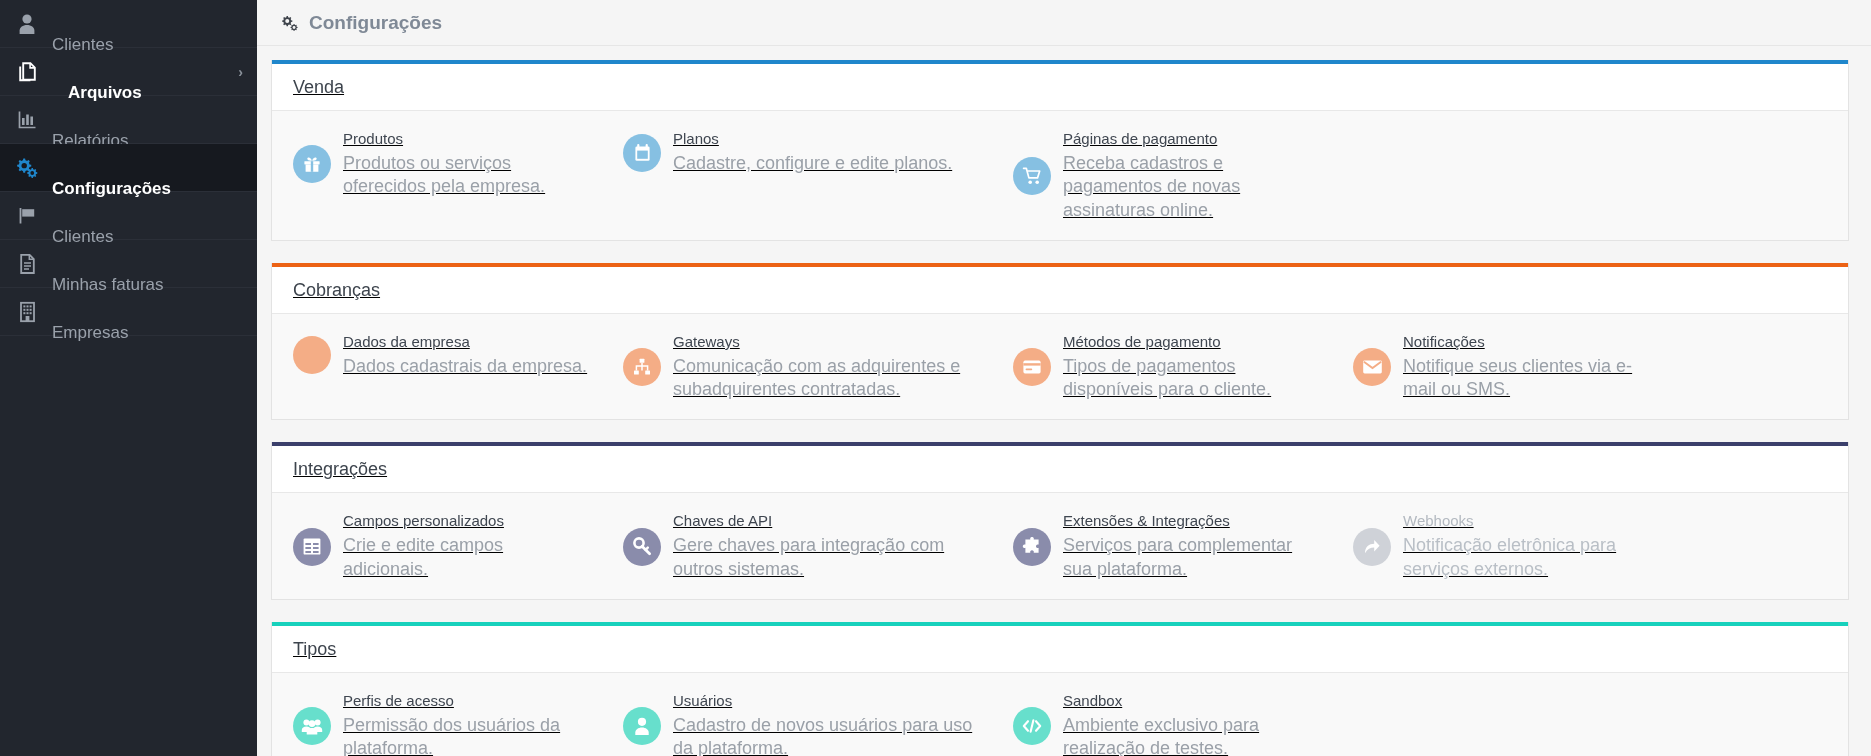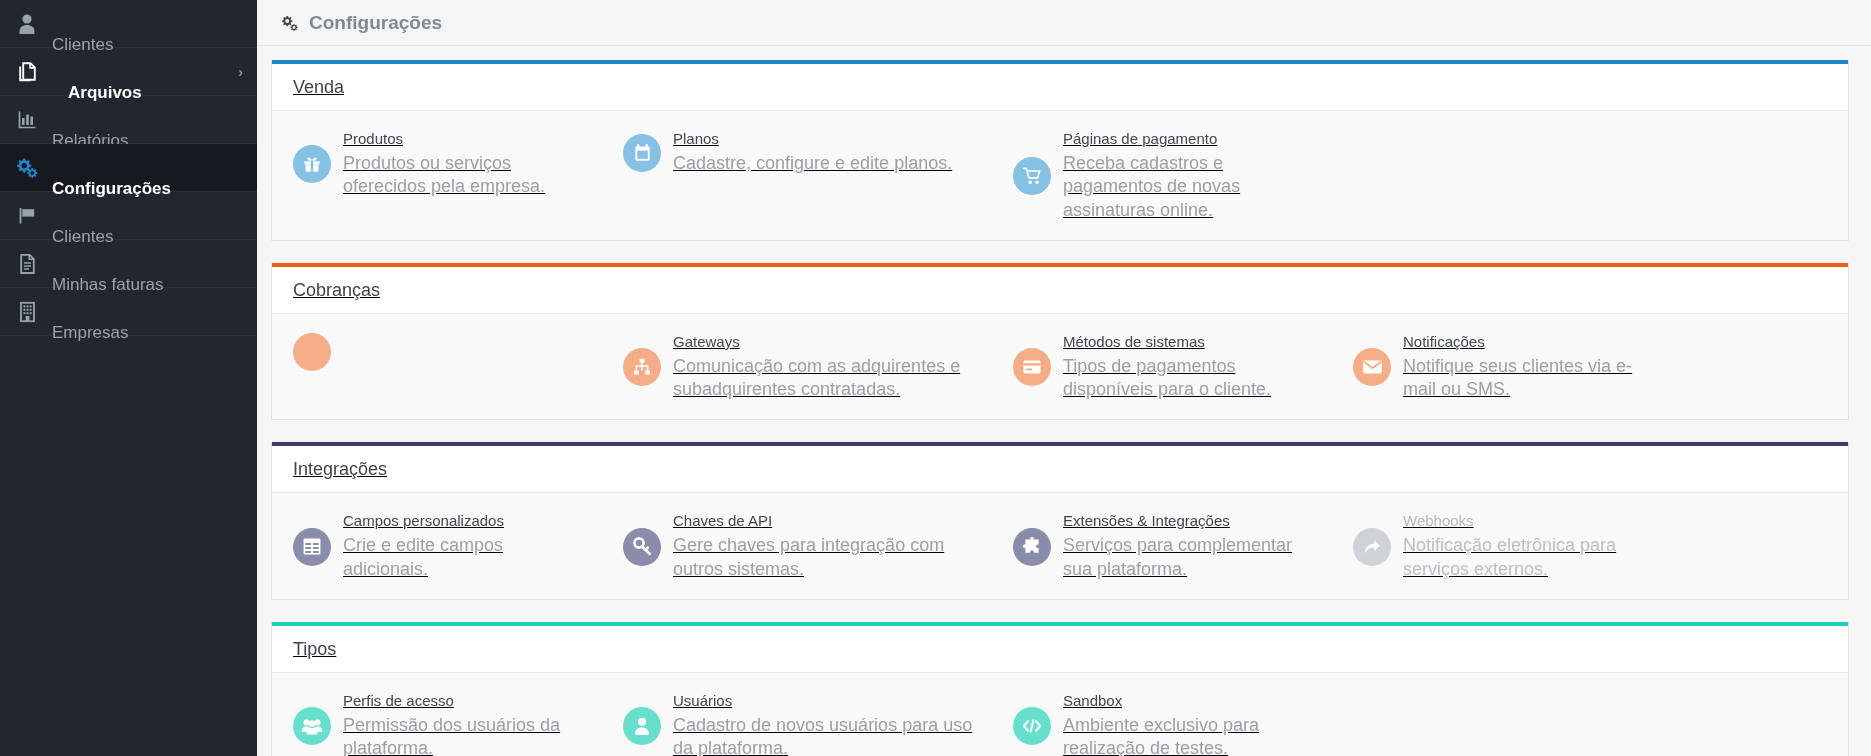--- a/index.html
+++ b/index.html
@@ -302,20 +302,24 @@
           </div>
         </section>
         <section class="section">
           <div class="section-accent" style="background: rgb(236, 98, 20);"></div>
           <div class="section-head">
             <h2 class="section-title">Cobranças</h2>
           </div>
           <div class="section-body">
             <div class="tile" style="width: 330px;">
               <div class="tile-ico" style="background: rgb(244, 173, 134);"></div>
+              <div class="tile-text">
+                <div class="tile-title">Dados da empresa</div>
+                <div class="tile-desc">Dados cadastrais da empresa.</div>
+              </div>
             </div>
             <div class="tile" style="width: 390px;">
               <div class="tile-ico" style="background: rgb(244, 173, 134);">
                 <svg width="20" height="20" viewBox="0 0 20 20">
                   <g fill="#ffffff">
                     <rect x="7.6" y="1.8" width="4.8" height="4.0" rx="0.5"></rect>
                     <rect x="2.0" y="13.4" width="4.8" height="4.0" rx="0.5"></rect>
                     <rect x="13.2" y="13.4" width="4.8" height="4.0" rx="0.5"></rect>
                   </g>
                   <g stroke="#ffffff" stroke-width="1.5" fill="none">
@@ -330,21 +334,21 @@
             </div>
             <div class="tile" style="width: 340px;">
               <div class="tile-ico" style="background: rgb(244, 173, 134);">
                 <svg width="20" height="16" viewBox="0 0 20 16">
                   <rect x="1.4" y="1.6" width="17.2" height="12.8" rx="1.6" fill="#ffffff"></rect>
                   <rect x="1.4" y="4.2" width="17.2" height="2.4" fill="#f4ad86"></rect>
                   <rect x="3.6" y="9.4" width="6.6" height="1.8" rx="0.8" fill="#f4ad86"></rect>
                 </svg>
               </div>
               <div class="tile-text">
-                <div class="tile-title">Métodos de sistemas</div>
+                <div class="tile-title">Métodos de pagamento</div>
                 <div class="tile-desc">Tipos de pagamentos disponíveis para o cliente.</div>
               </div>
             </div>
             <div class="tile" style="width: 340px;">
               <div class="tile-ico" style="background: rgb(244, 173, 134);">
                 <svg width="21" height="16" viewBox="0 0 21 16">
                   <rect x="1.2" y="1.6" width="18.6" height="12.8" rx="1.4" fill="#ffffff"></rect>
                   <path d="M1.9 2.7l8.6 6.4 8.6-6.4" fill="none" stroke="#f4ad86" stroke-width="1.9"></path>
                 </svg>
               </div>

